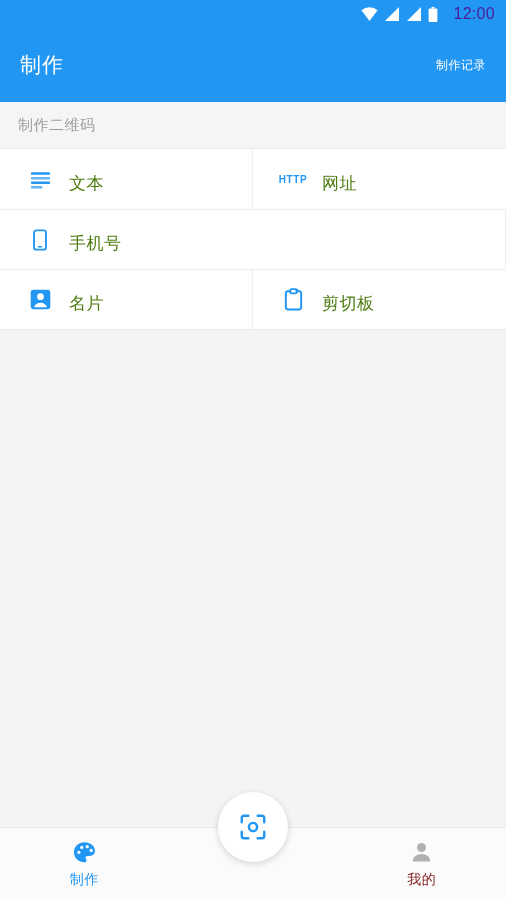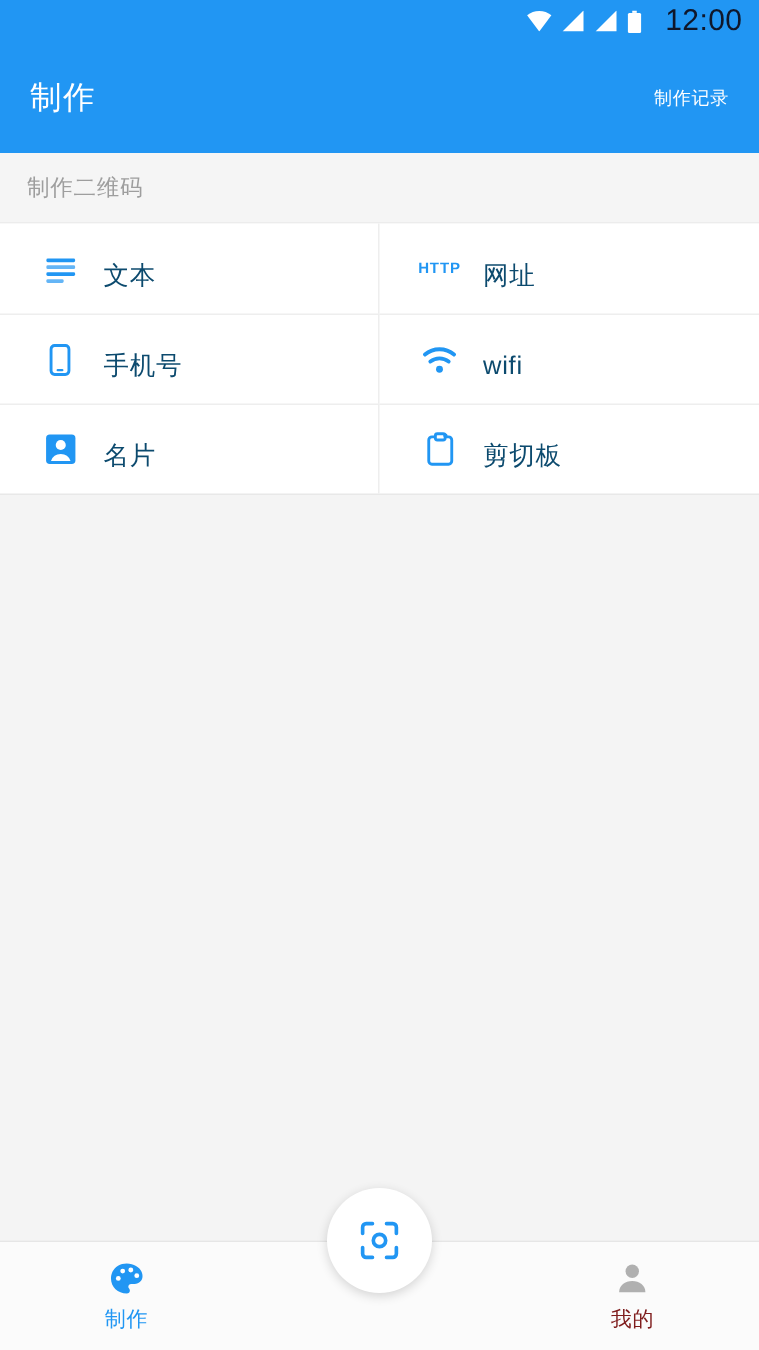--- a/index.html
+++ b/index.html
@@ -34,22 +34,22 @@
     padding-right: 11px;
     box-sizing: border-box;
     flex: 0 0 auto;
   }
   .status-icons {
     display: flex;
     align-items: center;
     gap: 6px;
   }
   .status-time {
-    color: #0f172a;
-    font-size: 20px;
+    color: #4c1d95;
+    font-size: 16px;
     margin-left: 9px;
     letter-spacing: 0.3px;
   }
   .ic-wifi { width: 17px; height: 14px; display:block; }
   .ic-sig  { width: 16px; height: 14px; display:block; }
   .ic-batt { width: 10px; height: 15px; display:block; }
 
   
   .appbar {
     height: 74px;
@@ -113,21 +113,21 @@
     height: 26px;
     display: flex;
     align-items: center;
     justify-content: center;
     flex: 0 0 26px;
   }
   .cell-icon svg { display: block; }
   .cell-label {
     margin-left: 16px;
     font-size: 17px;
-    color: #0c4a6e;
+    color: #4d7c0f;
     letter-spacing: 0.5px;
     white-space: nowrap;
     margin-top: 8px;
   }
   .http-badge {
     font-size: 10px;
     font-weight: bold;
     color: #2196f3;
     letter-spacing: 0.6px;
     font-family: "Liberation Sans", sans-serif;
@@ -254,30 +254,20 @@
     <div class="grid-row">
       <div class="grid-cell left">
         <span class="cell-icon">
           <svg viewBox="0 0 24 24" width="22" height="22" aria-hidden="true">
             <rect x="5.5" y="1.5" width="13" height="21" rx="2.6" fill="none" stroke="#2196f3" stroke-width="2.1"></rect>
             <rect x="9.5" y="18.6" width="5" height="1.6" rx="0.8" fill="#2196f3"></rect>
           </svg>
         </span>
         <span class="cell-label">手机号</span>
       </div>
-      <div class="grid-cell">
-        <span class="cell-icon">
-          <svg viewBox="0 0 24 24" width="24" height="24" aria-hidden="true">
-            <path d="M2.3 8.4 A15 15 0 0 1 21.7 8.4" fill="none" stroke="#2196f3" stroke-width="2.6" stroke-linecap="round"></path>
-            <path d="M5.9 13 A10 10 0 0 1 18.1 13" fill="none" stroke="#2196f3" stroke-width="2.6" stroke-linecap="round"></path>
-            <circle cx="12" cy="18.2" r="2.3" fill="#2196f3"></circle>
-          </svg>
-        </span>
-        <span class="cell-label">wifi</span>
-      </div>
     </div>
 
 
     <div class="grid-row">
       <div class="grid-cell left">
         <span class="cell-icon">
           <svg viewBox="0 0 24 24" width="23" height="23" aria-hidden="true">
             <rect x="1.8" y="1.8" width="20.4" height="20.4" rx="2.6" fill="#2196f3"></rect>
             <circle cx="12" cy="9" r="3.5" fill="#ffffff"></circle>
             <path d="M5.2 20.2 A7.2 7.2 0 0 1 18.8 20.2 Z" fill="#ffffff"></path>

